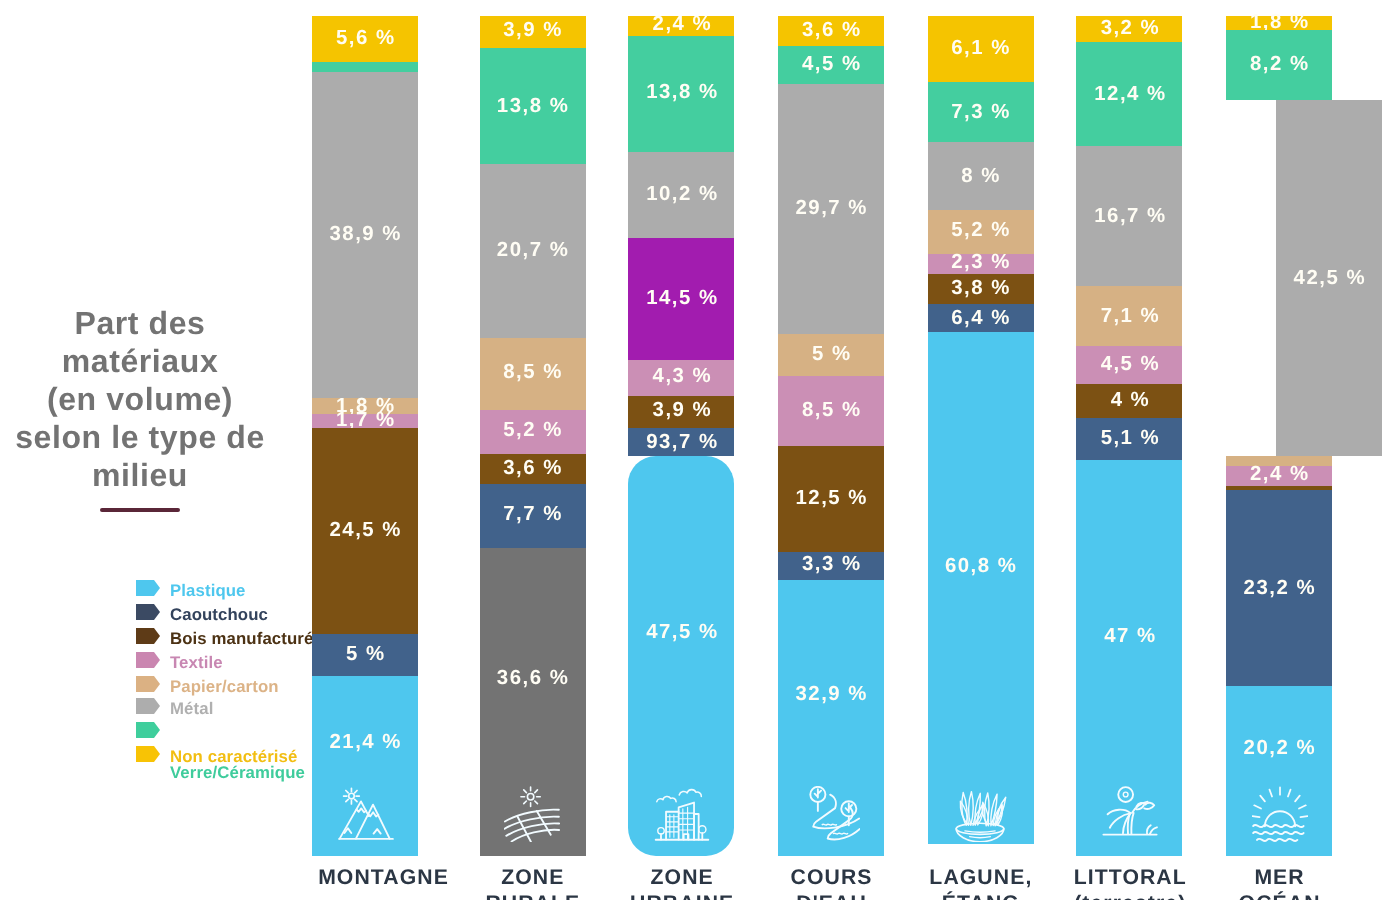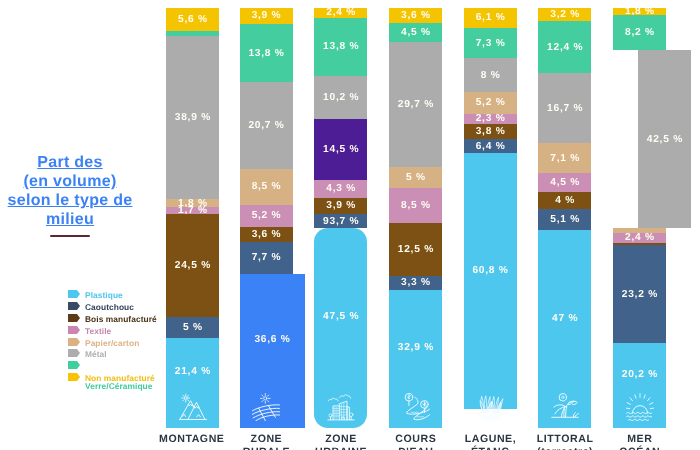--- a/index.html
+++ b/index.html
@@ -32,22 +32,23 @@
   .icon-wrap svg{display:block;}
   .axis-label{position:absolute;width:100px;text-align:center;font-size:10.6px;font-weight:bold;
               color:#2b3644;line-height:12.6px;top:433px;letter-spacing:0.55px;text-indent:0.55px;}
 </style>
 </head>
 <body>
 
 <div id="root">
 
   <div id="title-block">
-    <div id="chart-title" style="color: #3b82f6; text-decoration: underline;">
+    <div id="chart-title" style="color: #737373;">
         <div>Part des</div>
+        <div>matériaux</div>
         <div>(en volume)</div>
         <div>selon le type de</div>
         <div>milieu</div>
       </div>
     <div id="title-rule" style="background: rgb(90, 38, 56);"></div>
   </div>
 
   <div id="legend">
       <div class="legend-item">
         <span class="legend-swatch" style="background: rgb(78, 199, 238); color: rgb(78, 199, 238);"></span>
@@ -72,26 +73,26 @@
       <div class="legend-item">
         <span class="legend-swatch" style="background: rgb(173, 173, 173); color: rgb(173, 173, 173);"></span>
         <span class="legend-label" style="color: rgb(176, 176, 176);">Métal</span>
       </div>
       <div class="legend-item">
         <span class="legend-swatch" style="background: rgb(63, 206, 156); color: rgb(63, 206, 156);"></span>
         <span class="legend-label" style="color: rgb(63, 204, 156); margin-top: 20px;">Verre/Céramique</span>
       </div>
       <div class="legend-item">
         <span class="legend-swatch" style="background: rgb(248, 195, 5); color: rgb(248, 195, 5);"></span>
-        <span class="legend-label" style="color: rgb(242, 190, 18);">Non manufacturé</span>
+        <span class="legend-label" style="color: rgb(242, 190, 18);">Non caractérisé</span>
       </div>
     </div>
 
   <div id="bars">
-      <div class="bar" style="left: 166px;">
+      <div class="bar" style="left: 156px;">
         <div class="seg" style="height: 23.52px; background: rgb(245, 196, 0);">
           <span class="seg-label">5,6 %</span>
         </div>
         <div class="seg" style="height: 4.62px; background: rgb(68, 206, 159);">
           <span class="seg-label"></span>
         </div>
         <div class="seg" style="height: 163.38px; background: rgb(172, 172, 172);">
           <span class="seg-label">38,9 %</span>
         </div>
         <div class="seg" style="height: 7.56px; background: rgb(214, 177, 132);">
@@ -144,21 +145,21 @@
         </div>
         <div class="seg" style="height: 21.84px; background: rgb(203, 143, 181);">
           <span class="seg-label">5,2 %</span>
         </div>
         <div class="seg" style="height: 15.12px; background: rgb(124, 81, 19);">
           <span class="seg-label">3,6 %</span>
         </div>
         <div class="seg" style="height: 32.34px; background: rgb(65, 98, 139);">
           <span class="seg-label">7,7 %</span>
         </div>
-        <div class="seg" style="height: 153.72px; background: #3b82f6; padding-left: 12px;">
+        <div class="seg" style="height: 153.72px; background: #737373;">
           <span class="seg-label" style="transform: translate(-50%, -11px);">36,6 %</span>
         </div>
         <div class="icon-wrap">
           <svg width="28" height="28" viewBox="0 0 40 40" fill="none" stroke="#f2fbff" stroke-width="1.35" stroke-linecap="round" stroke-linejoin="round">
             <g stroke-width="1.15">
               <circle cx="19.0" cy="7.7" r="2.3"></circle>
               <path d="M19.0 0.8v2.6M19.0 12.0v2.6M12.1 7.7h2.6M23.3 7.7h2.6"></path>
               <path d="M14.1 2.8l1.9 1.9M22.0 10.7l1.9 1.9M23.9 2.8l-1.9 1.9M16.0 10.7l-1.9 1.9"></path>
             </g>
             <path d="M0.6 25.4C10.0 19.6 27.0 16.2 39.2 17.0"></path>
@@ -177,21 +178,21 @@
       <div class="bar" style="left: 314.34px;">
         <div class="seg" style="height: 10.08px; background: rgb(245, 196, 0);">
           <span class="seg-label">2,4 %</span>
         </div>
         <div class="seg" style="height: 57.96px; background: rgb(68, 206, 159);">
           <span class="seg-label">13,8 %</span>
         </div>
         <div class="seg" style="height: 42.84px; background: rgb(172, 172, 172);">
           <span class="seg-label">10,2 %</span>
         </div>
-        <div class="seg" style="height: 60.9px; background: #4c1d95;">
+        <div class="seg" style="height: 60.9px; background: #a21caf;">
           <span class="seg-label">14,5 %</span>
         </div>
         <div class="seg" style="height: 18.06px; background: rgb(203, 143, 181);">
           <span class="seg-label">4,3 %</span>
         </div>
         <div class="seg" style="height: 16.38px; background: rgb(124, 81, 19);">
           <span class="seg-label">3,9 %</span>
         </div>
         <div class="seg" style="height: 14.28px; background: rgb(65, 98, 139);">
           <span class="seg-label">93,7 %</span>
@@ -267,21 +268,21 @@
               <path d="M21.0 34.0c1.2-1.1 2.2 1.1 3.4 0s2.2 1.1 3.4 0 2.2 1.1 3.4 0"></path>
             </g>
           </svg>
         </div>
       </div>
       <div class="axis-label" style="left: 365.51px;">
         <div>COURS</div>
         <div>D'EAU</div>
       </div>
       <div class="bar" style="left: 463.68px;">
-        <div class="seg" style="height: 20px; background: rgb(245, 196, 0);">
+        <div class="seg" style="height: 33px; background: rgb(245, 196, 0);">
           <span class="seg-label">6,1 %</span>
         </div>
         <div class="seg" style="height: 30.66px; background: rgb(68, 206, 159);">
           <span class="seg-label">7,3 %</span>
         </div>
         <div class="seg" style="height: 33.6px; background: rgb(172, 172, 172);">
           <span class="seg-label">8 %</span>
         </div>
         <div class="seg" style="height: 21.84px; background: rgb(214, 177, 132);">
           <span class="seg-label">5,2 %</span>

